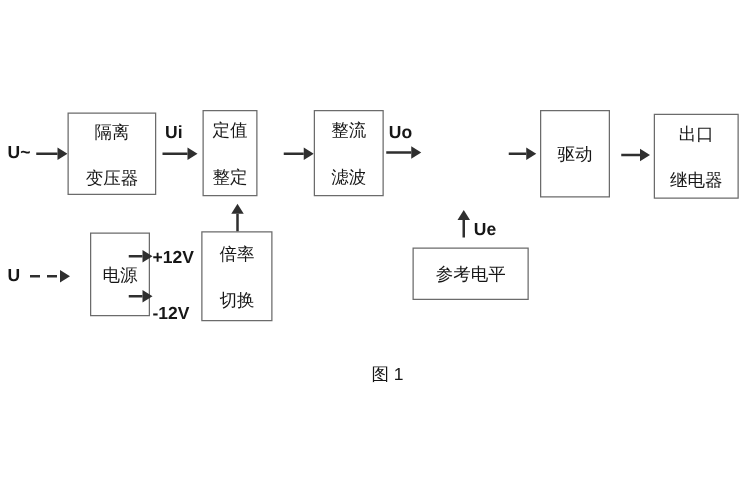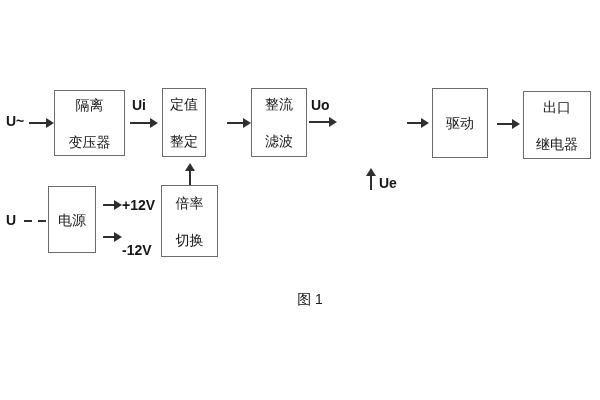--- a/index.html
+++ b/index.html
@@ -95,33 +95,36 @@
   <div class="arr-r" style="left:497px;top:123px;width:15px"></div>
 
   <div class="box" style="left:523px;top:91px;width:68px;height:68px">
     <span>出口</span>
     <span>继电器</span>
   </div>
 
   <span class="sig" style="left:6px;top:212px">U</span>
   <div class="arr-r dashed" style="left:24px;top:220px;width:24px"></div>
 
-  <div class="box" style="left:48px;top:186px;width:48px;height:67px">
+  <div class="box" style="left:72px;top:186px;width:48px;height:67px">
     <span>电源</span>
   </div>
 
   <div class="arr-r" style="left:103px;top:204px;width:11px"></div>
   <span class="sig" style="left:122px;top:197px">+12V</span>
   <div class="arr-r" style="left:103px;top:236px;width:11px"></div>
   <span class="sig" style="left:122px;top:242px">-12V</span>
 
   <div class="box" style="left:161px;top:185px;width:57px;height:72px">
     <span>倍率</span>
     <span>切换</span>
   </div>
   <div class="arr-u" style="left:189px;top:171px;height:14px"></div>
 
+  <div class="box" style="left:330px;top:198px;width:93px;height:42px">
+    <span>参考电平</span>
+  </div>
   <div class="arr-u" style="left:370px;top:176px;height:14px"></div>
   <span class="sig" style="left:379px;top:175px">Ue</span>
 
   <div class="caption">图 1</div>
 
 </div>
 
 </body></html>

